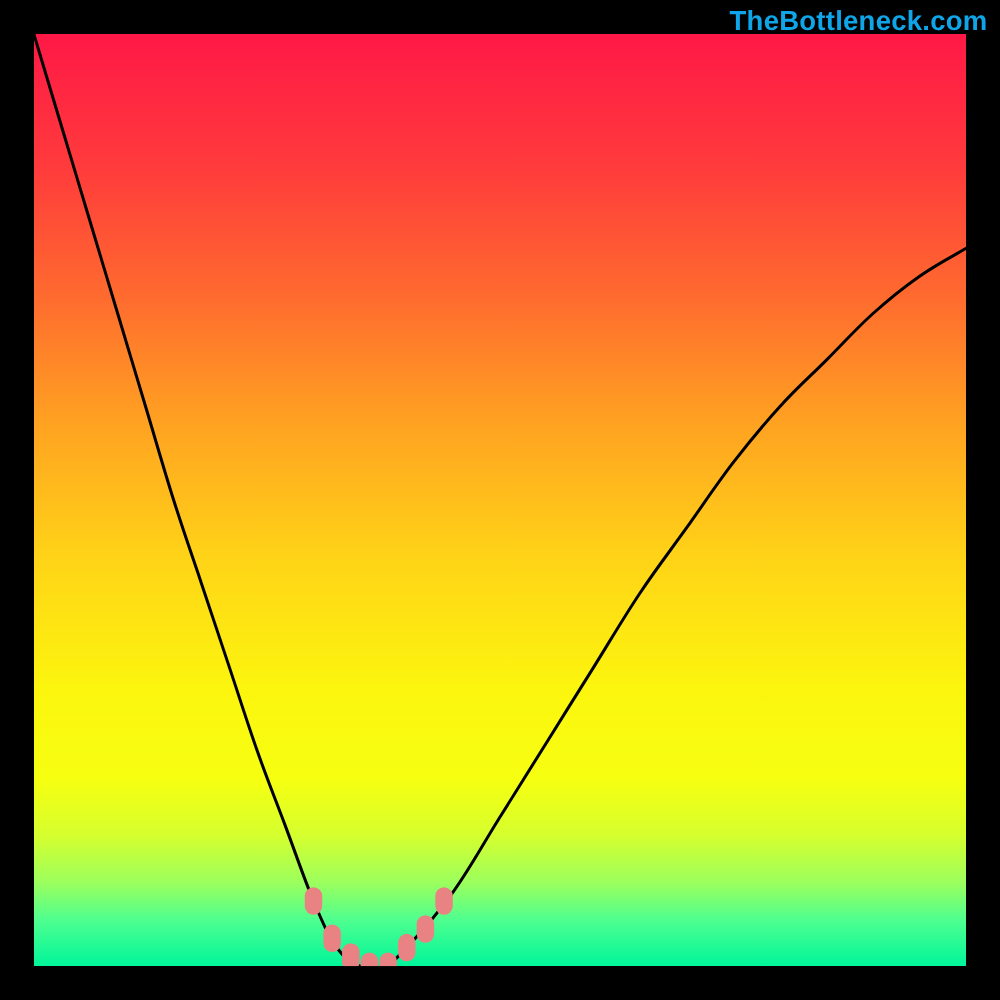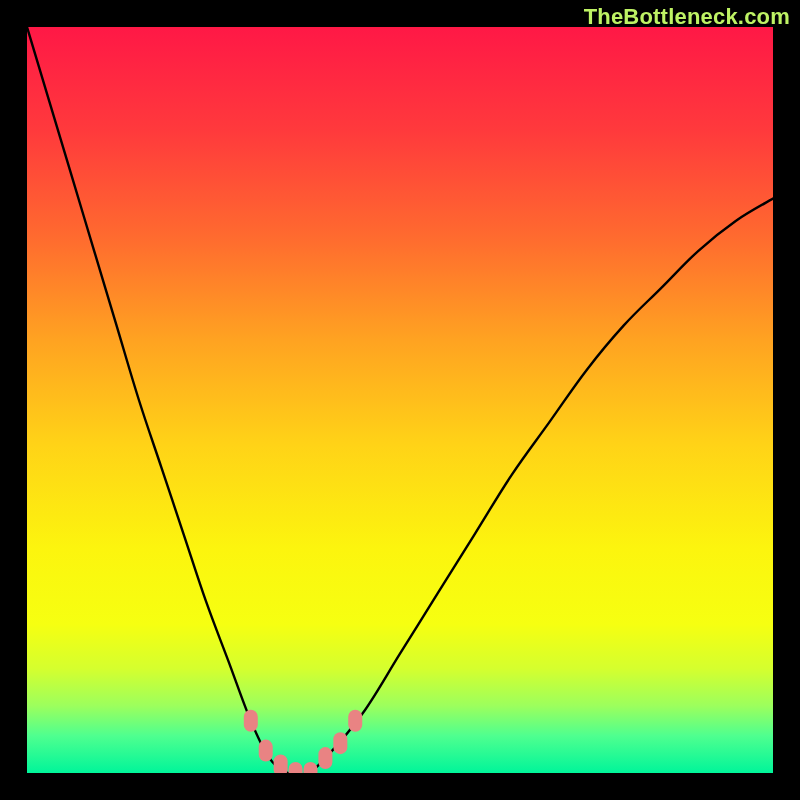--- a/index.html
+++ b/index.html
@@ -22,21 +22,21 @@
     position: absolute;
     inset: 0;
   }
   .watermark {
     position: absolute;
     top: 4px;
     right: 10px;
     font-family: Arial, Helvetica, sans-serif;
     font-size: 22px;
     font-weight: 600;
-    color: #bef264;
+    color: #0ea5e9;
     letter-spacing: 0.2px;
   }
   svg.curve {
     position: absolute;
     inset: 0;
   }
 </style>
 </head>
 <body>
 

